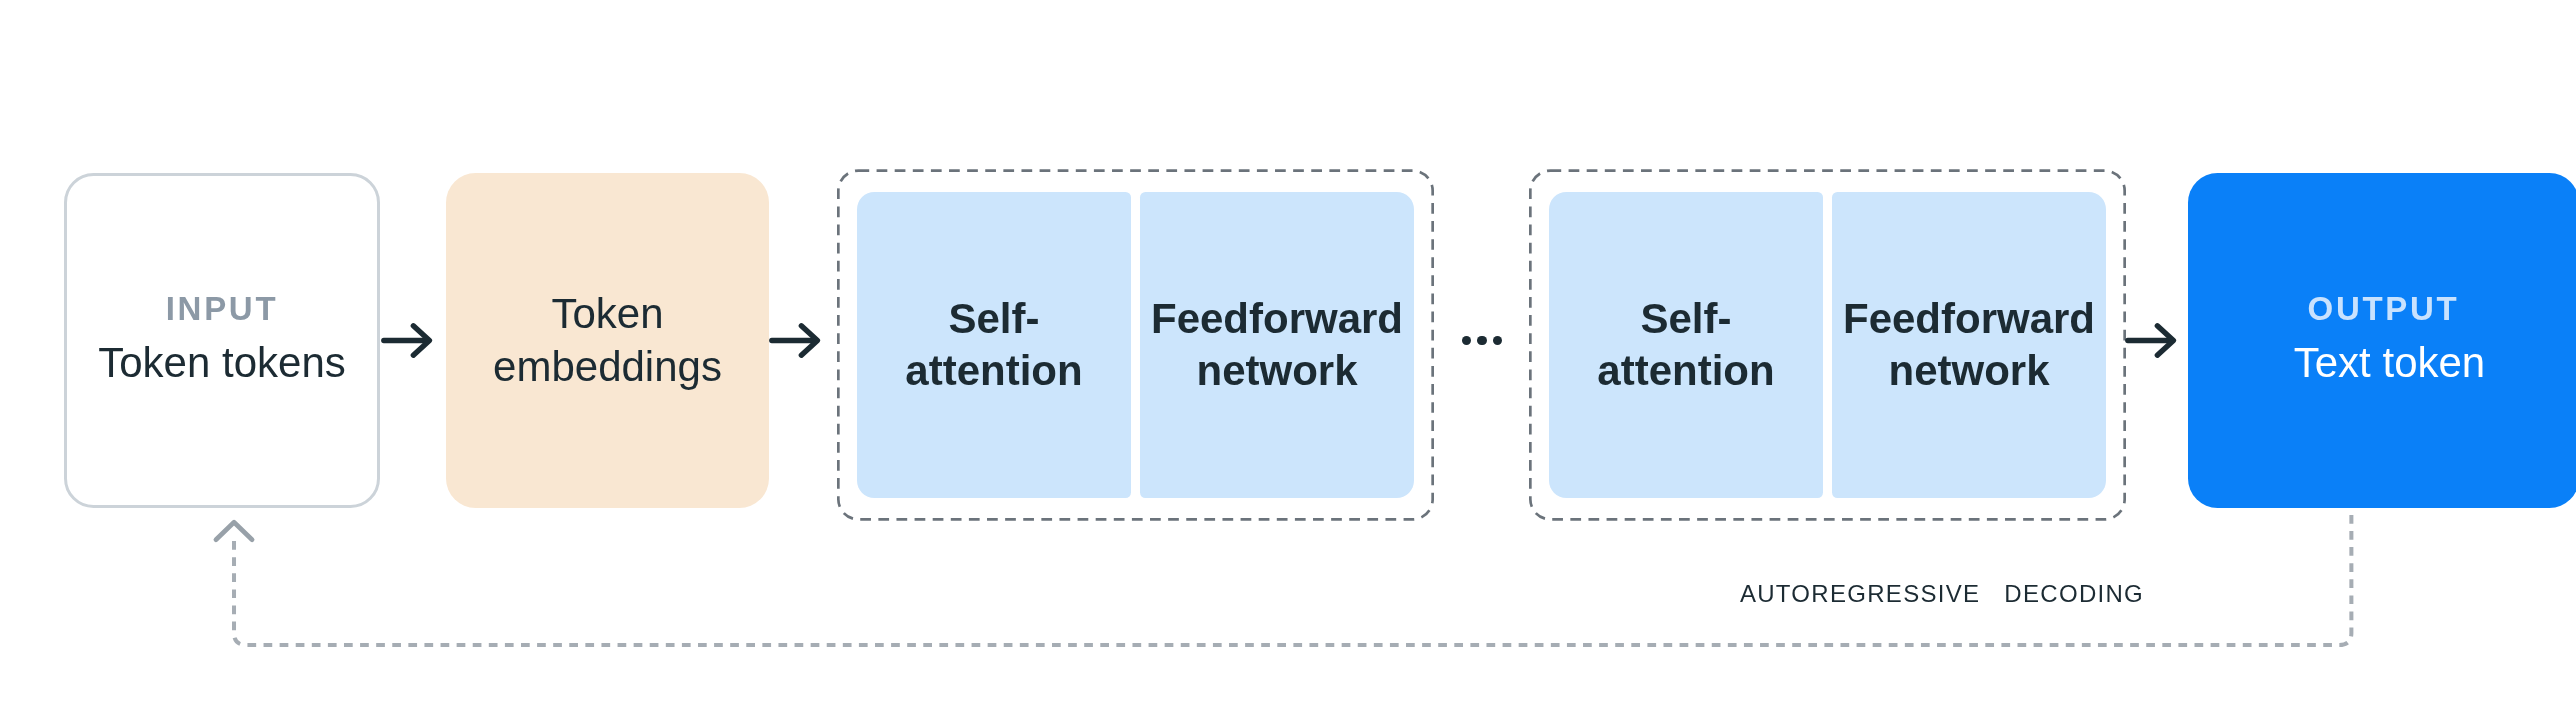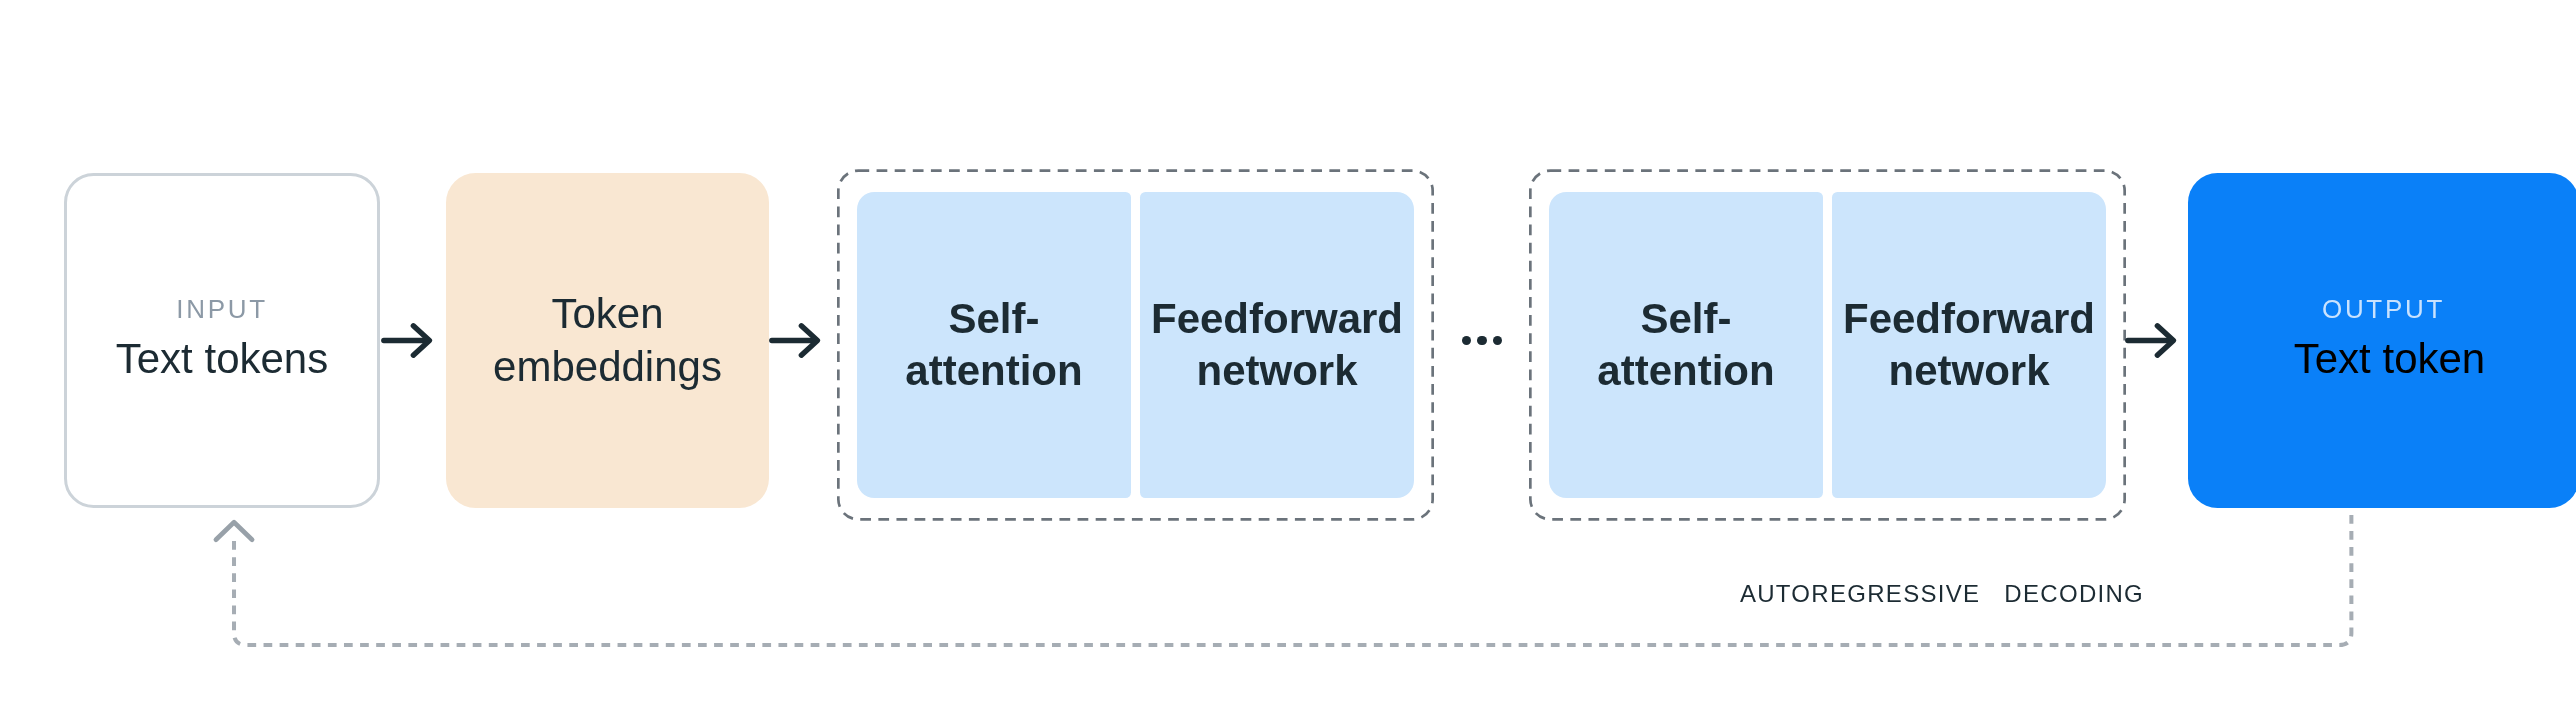--- a/index.html
+++ b/index.html
@@ -26,24 +26,25 @@
     overflow:hidden;
   }
   .node{
     position:absolute;
     display:flex;flex-direction:column;
     align-items:center;justify-content:center;
     text-align:center;
     border-radius:29.5px;
   }
   .node .mini-label{
-    font-size:26px;
+    font-size:33px;
     letter-spacing:2.7px;
     color:var(--muted-label);
     line-height:1.1;
+    font-weight:bold;
   }
   .node .value{
     font-size:42px;
     color:var(--dark-text);
     line-height:1.25;
     margin-top:9.4px;
   }
   .input-node{
     left:64px;top:173px;width:316px;height:335px;
     background:#ffffff;
@@ -52,21 +53,21 @@
   .embeddings-node{
     left:446px;top:173px;width:323px;height:335px;
     background:var(--embeddings-bg);
   }
   .embeddings-node .value{margin-top:0;}
   .output-node{
     left:2188px;top:173px;width:391px;height:335px;
     background:var(--output-bg);
   }
   .output-node .mini-label{color:var(--output-label);}
-  .output-node .value{color:#000000;margin-left:12px;}
+  .output-node .value{color:#ffffff;margin-left:12px;}
 
   .layer{
     position:absolute;top:169px;width:597px;height:352px;
   }
   .layer-1{left:837px;}
   .layer-2{left:1529px;}
   .layer svg.dashed-frame{position:absolute;inset:0;width:100%;height:100%;}
   .dashed-frame rect{
     fill:none;
     stroke:var(--layer-dash);
@@ -132,21 +133,21 @@
     white-space:nowrap;
   }
 </style>
 </head>
 <body>
 
 <div class="canvas">
 
   <div class="node input-node">
     <div class="mini-label">INPUT</div>
-    <div class="value">Text tokens</div>
+    <div class="value">Token tokens</div>
   </div>
 
   <svg class="flow-arrow arrow-1" viewBox="0 0 92 76">
     <path d="M4,38 H68"></path>
     <path d="M48,16 L72,38 L48,60"></path>
   </svg>
 
   <div class="node embeddings-node">
     <div class="value">Token embeddings</div>
   </div>

